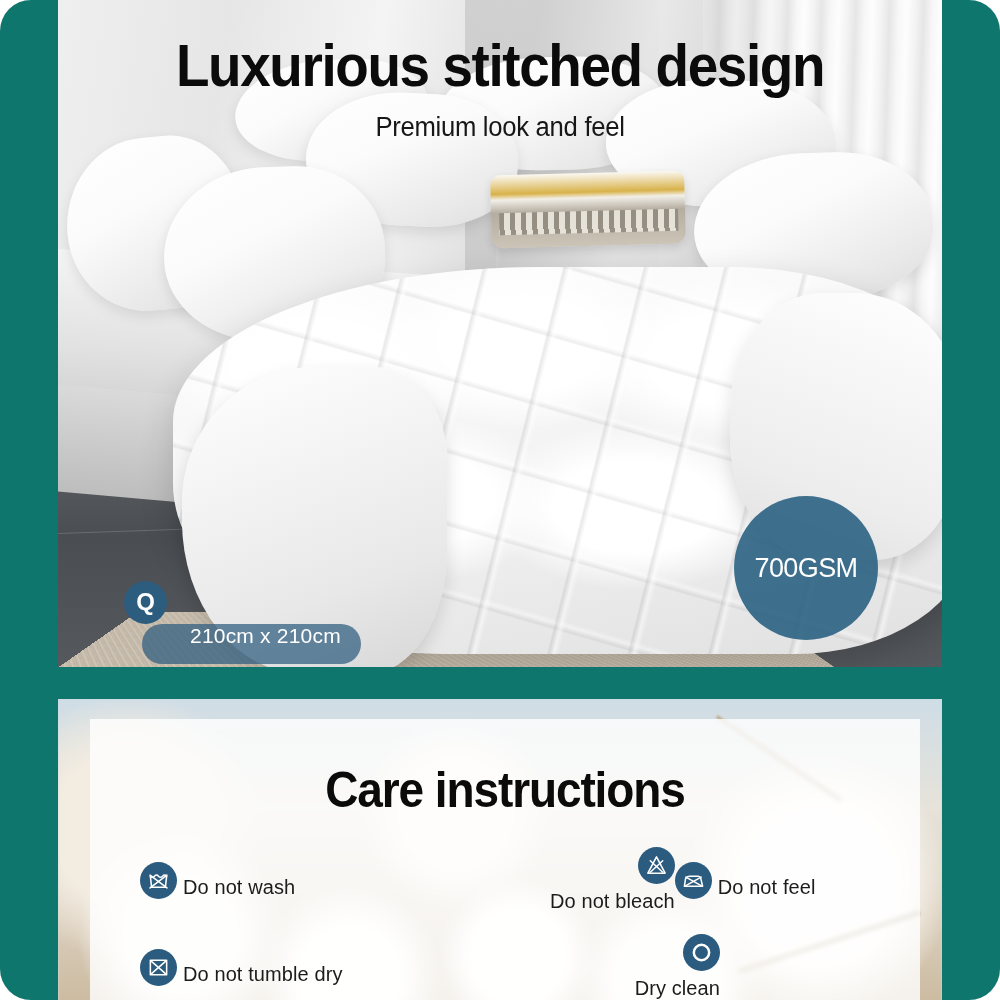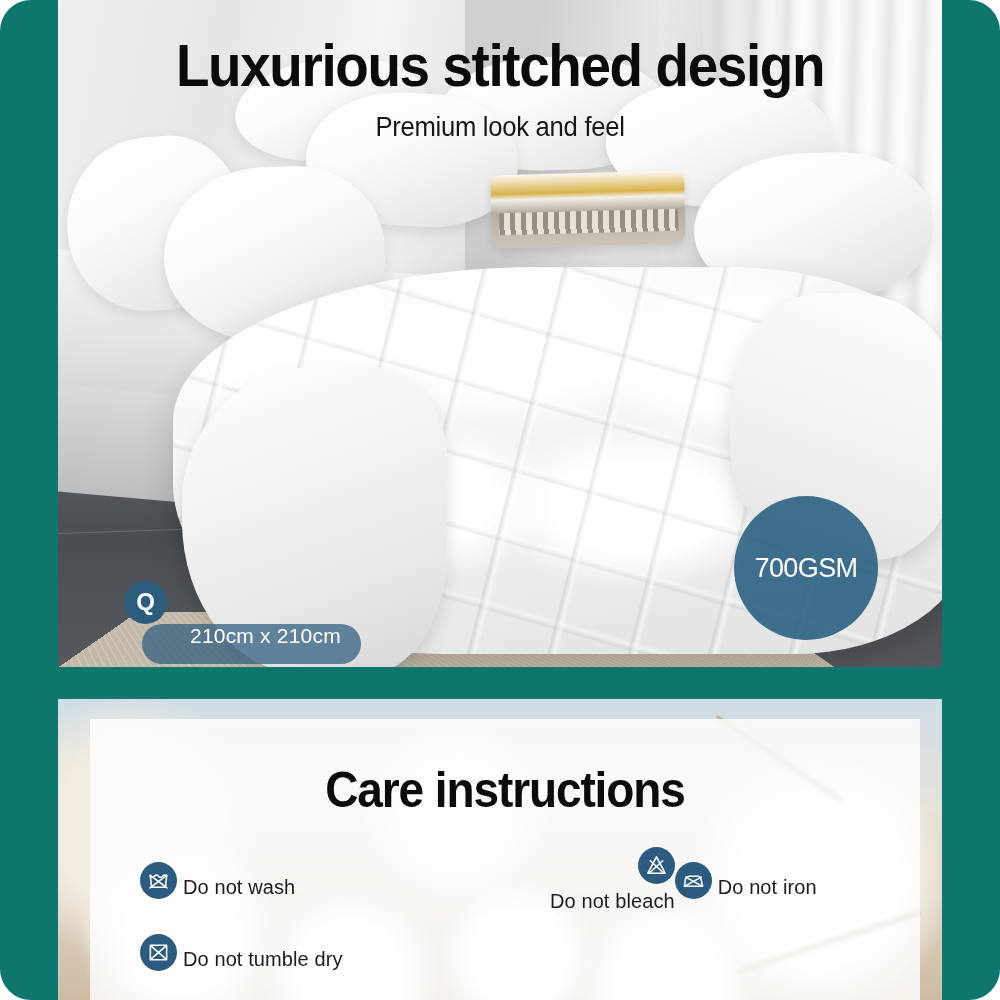--- a/index.html
+++ b/index.html
@@ -483,38 +483,46 @@
           </div>
 
           <div class="care-item slot3">
             <span class="care-icon">
               <svg width="23" height="23" viewBox="0 0 24 24" fill="none" stroke="#ffffff" stroke-width="1.6" stroke-linecap="round" stroke-linejoin="round">
                 <path d="M2.5 18 H21.5 L19.5 9.5 q-0.4 -2 -2.6 -2 H8 q-3 0 -4.3 2.6 Z"></path>
                 <line x1="4" y1="17.4" x2="20" y2="8.4"></line>
                 <line x1="4" y1="8.4" x2="20" y2="17.4"></line>
               </svg>
             </span>
-            <span class="care-label">Do not iron</span>
+            <span class="care-label">Do not feel</span>
           </div>
 
         </div>
 
         <div class="care-row">
 
           <div class="care-item slot1">
             <span class="care-icon">
               <svg width="23" height="23" viewBox="0 0 24 24" fill="none" stroke="#ffffff" stroke-width="1.6" stroke-linecap="round" stroke-linejoin="round">
                 <rect x="3.5" y="4.5" width="17" height="15" rx="1.2"></rect>
                 <line x1="3.5" y1="4.5" x2="20.5" y2="19.5"></line>
                 <line x1="3.5" y1="19.5" x2="20.5" y2="4.5"></line>
               </svg>
             </span>
             <span class="care-label">Do not tumble dry</span>
           </div>
 
+          <div class="care-item slot2">
+            <span class="care-icon">
+              <svg width="23" height="23" viewBox="0 0 24 24" fill="none" stroke="#ffffff" stroke-width="2.6">
+                <circle cx="12" cy="12" r="8"></circle>
+              </svg>
+            </span>
+            <span class="care-label">Dry clean</span>
+          </div>
 
         </div>
 
       </div>
     </div>
   </section>
 
 </div>
 
 </body></html>

